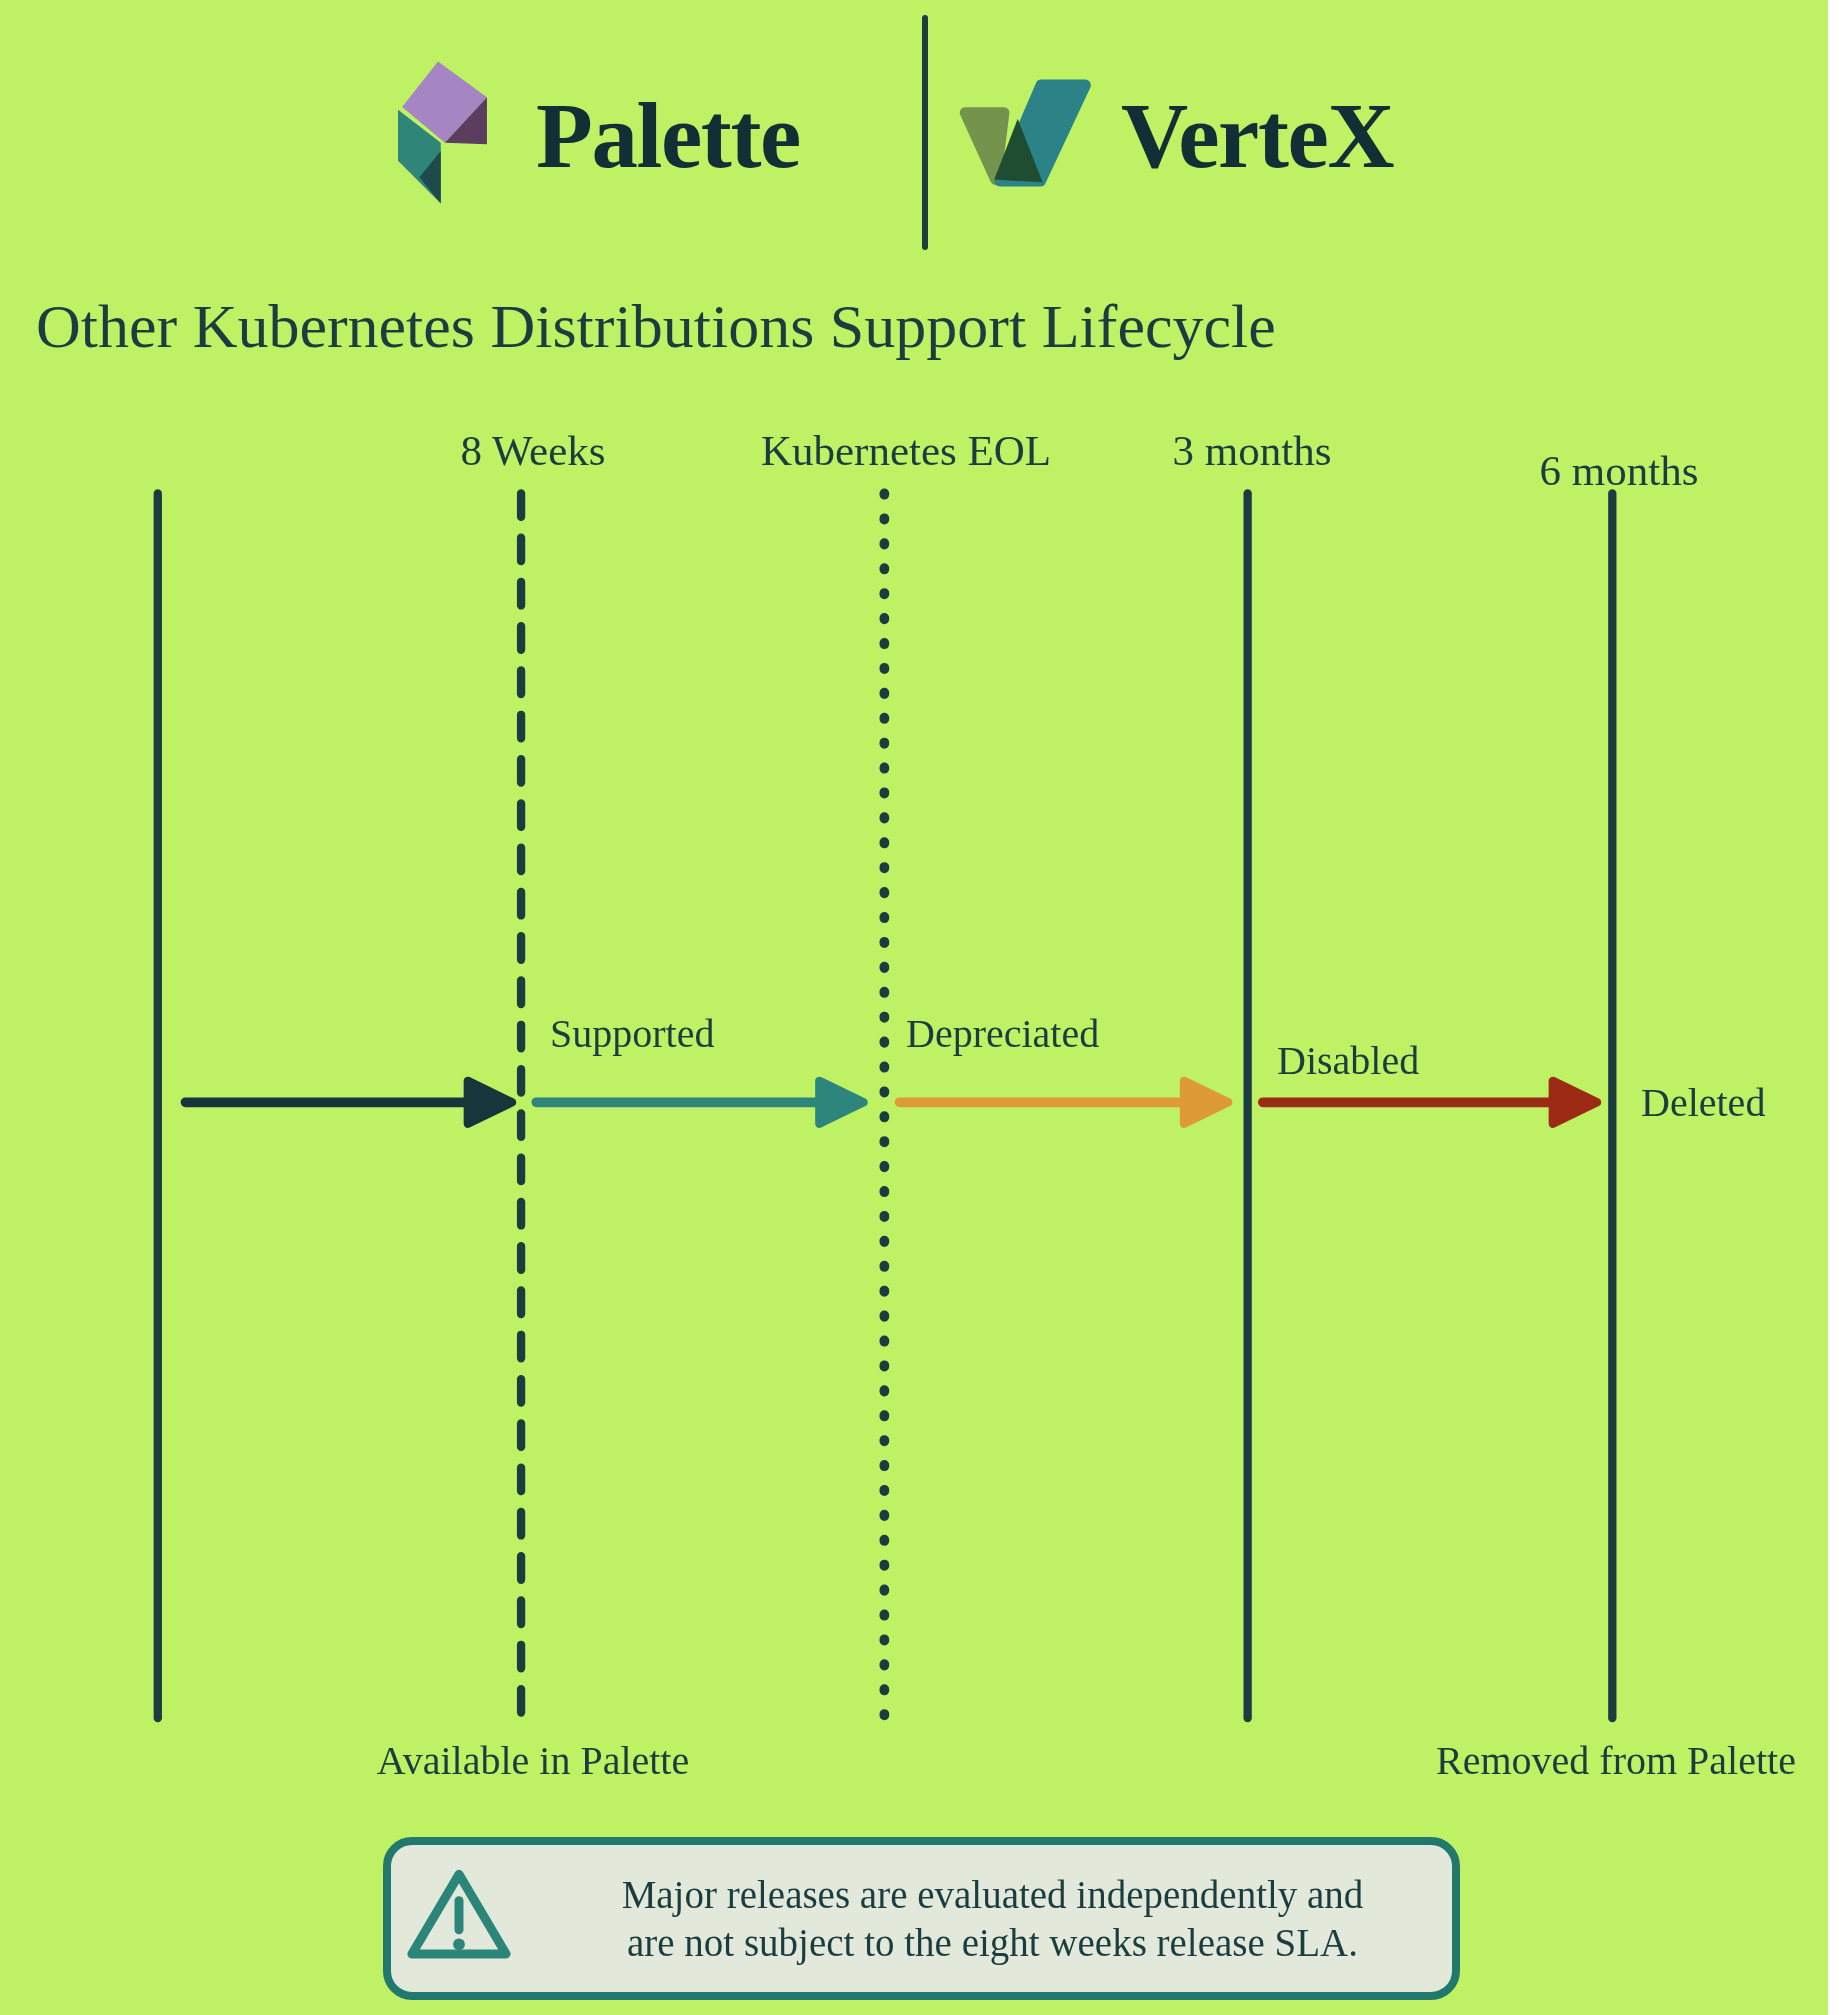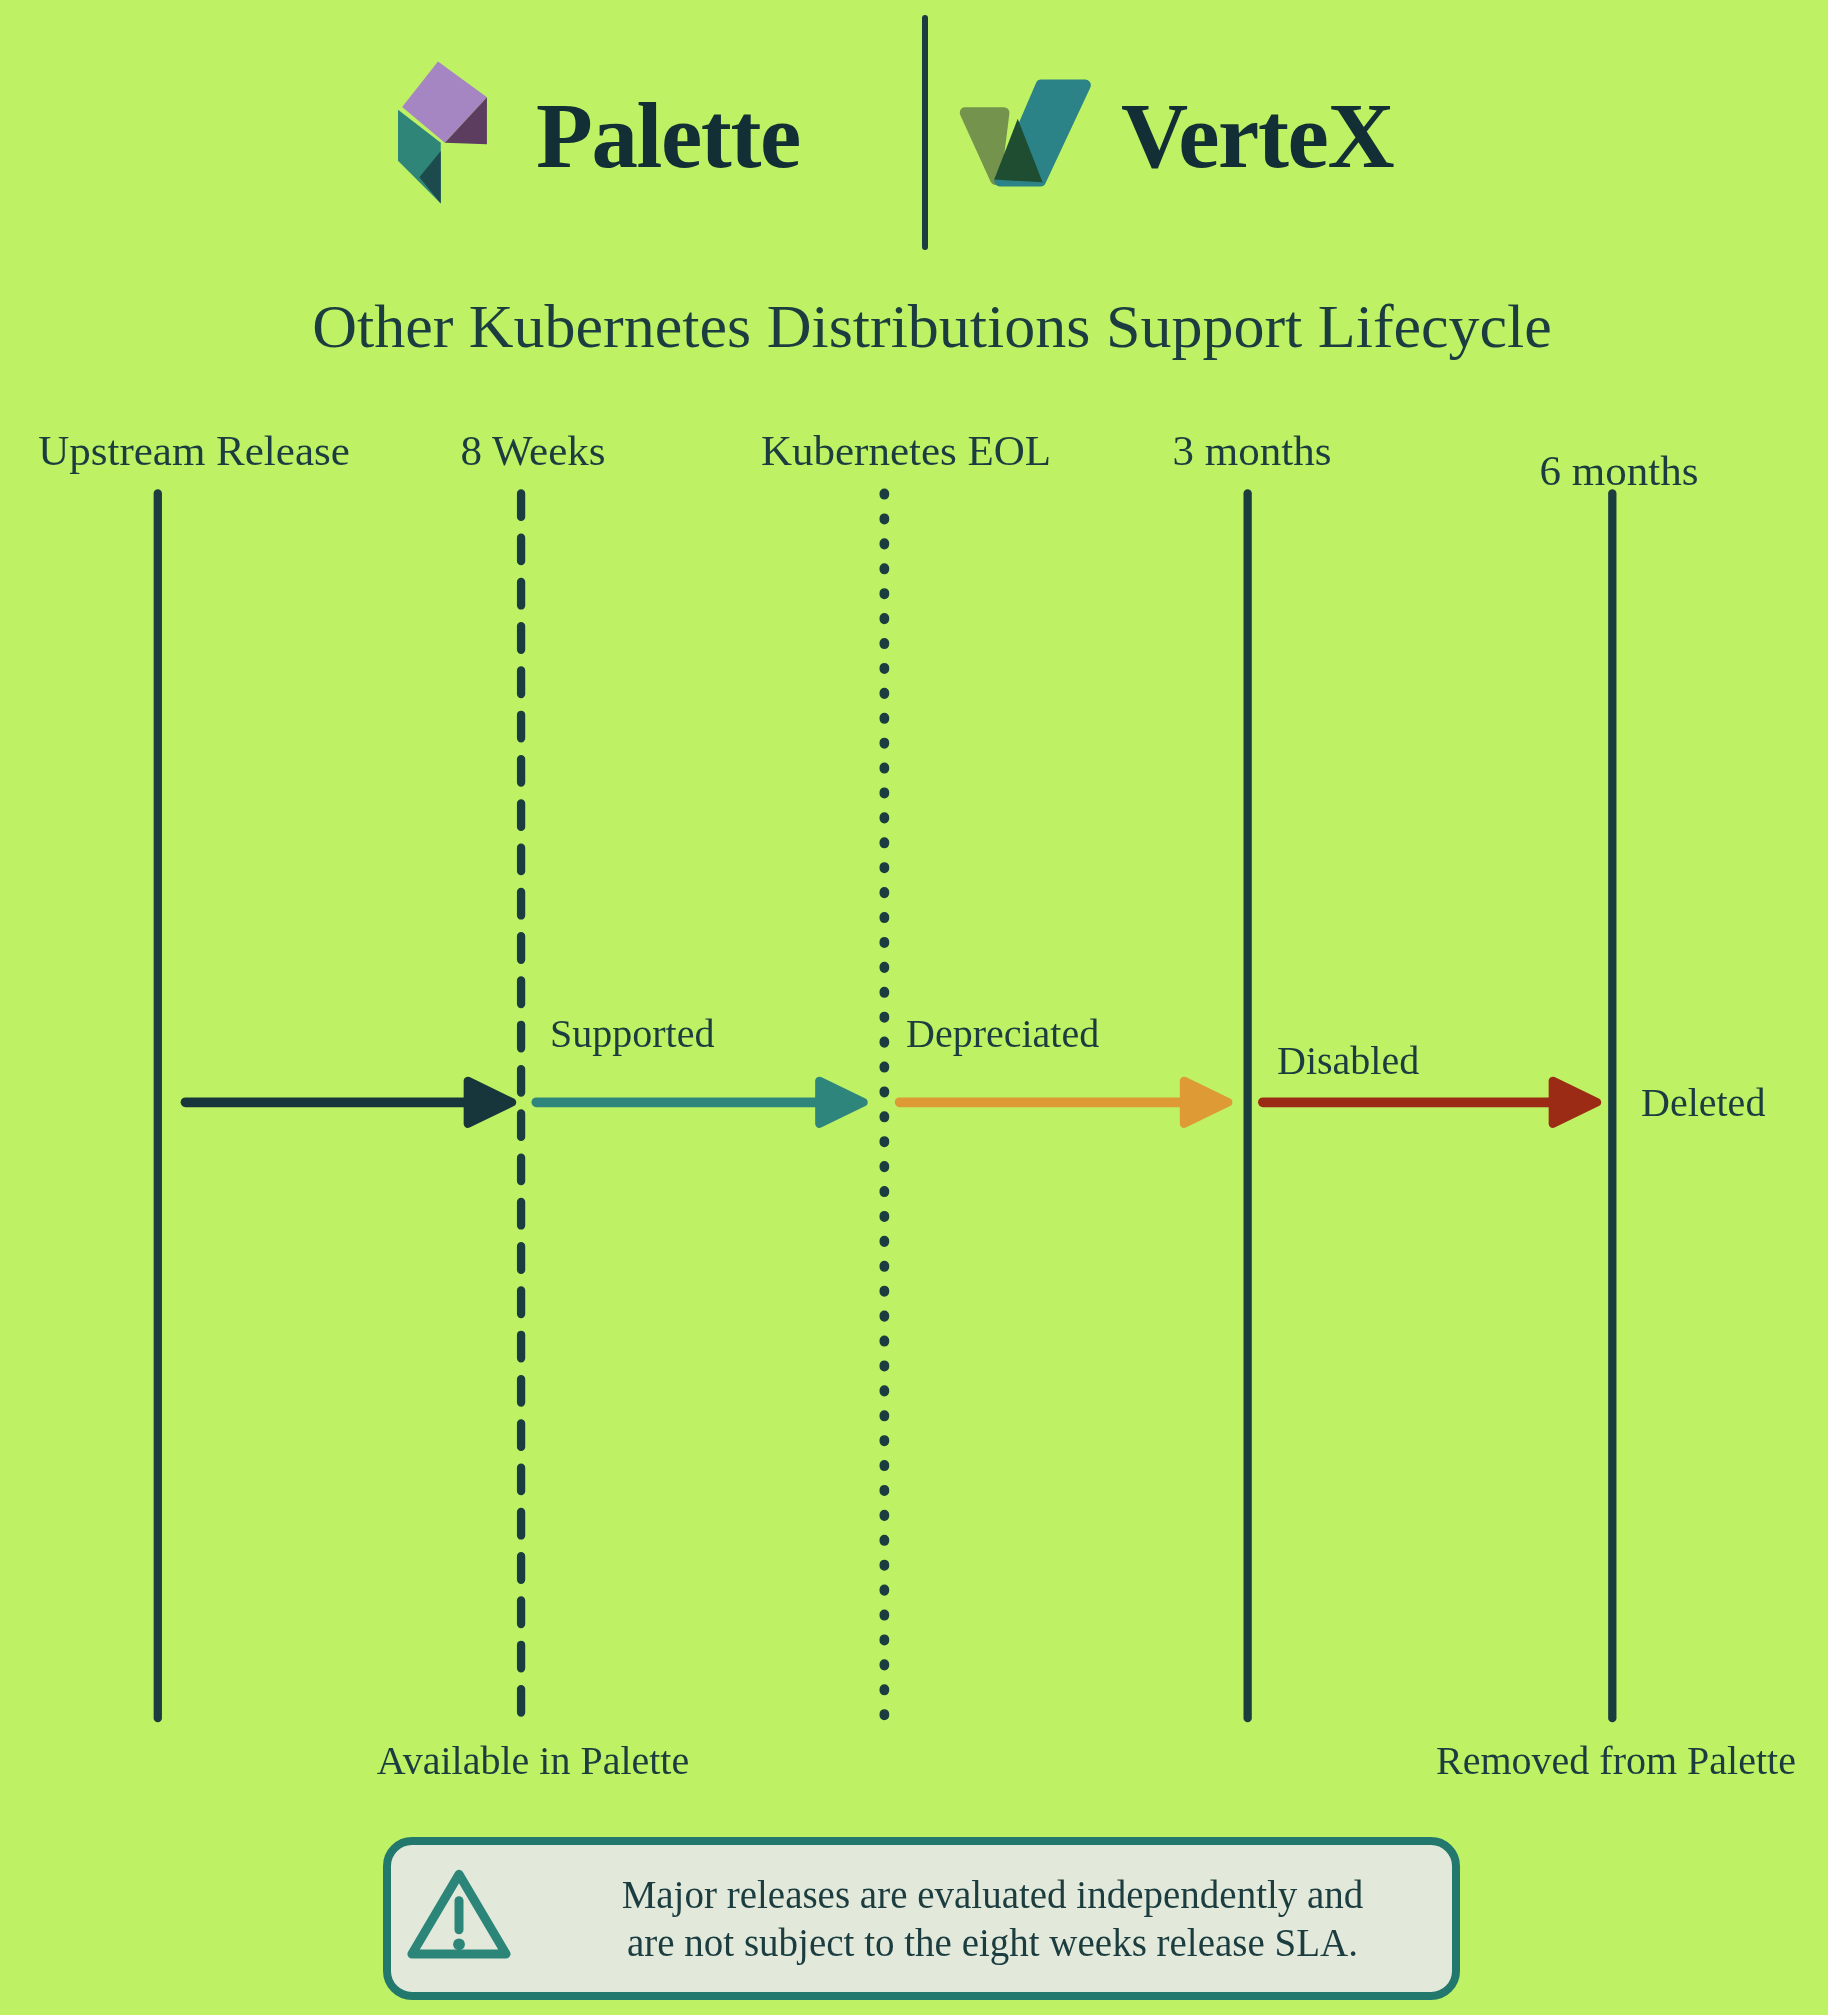--- a/index.html
+++ b/index.html
@@ -15,21 +15,21 @@
     position:absolute; top:89px; font-size:93px; font-weight:700;
     letter-spacing:-1.4px; color:var(--wordmark); line-height:1; white-space:nowrap;
   }
   .logo-divider {
     position:absolute; left:922px; top:15px; width:6.2px; height:235px;
     background:var(--dark); border-radius:3.5px;
   }
 
   
   .page-title {
-    position:absolute; left:0; right:0; top:291px; text-align:center;
+    position:absolute; left:0; right:0; top:291px; text-align:left;
     font-size:62px; color:var(--dark); white-space:nowrap;padding-left:36px;
   }
   .milestone-label {
     position:absolute; top:426px; transform:translateX(-50%);
     font-size:43px; white-space:nowrap; color:var(--dark);
   }
   .stage-label {
     position:absolute; top:1010px; font-size:40px; white-space:nowrap; color:var(--dark);
   }
   .terminal-label {
@@ -80,21 +80,20 @@
   <svg class="abs" style="left:957px; top:76px;" width="138" height="114" viewBox="0 0 200 165">
     <polygon points="12,53 68,53 56,150" style="fill:var(--vertex-olive); stroke:var(--vertex-olive); stroke-width:16; stroke-linejoin:round;"></polygon>
     <polygon points="122,13 186,13 121,152 62,152" style="fill:var(--vertex-teal); stroke:var(--vertex-teal); stroke-width:16; stroke-linejoin:round;"></polygon>
     <polygon points="88,62 124,154 54,150" style="fill:var(--vertex-dark)"></polygon>
   </svg>
 
   <div class="wordmark" style="left:1121px;">VerteX</div>
 
   <div class="page-title">Other Kubernetes Distributions Support Lifecycle</div>
 
-  <div class="milestone-label" style="left:194px;">Upstream Release</div>
   <div class="milestone-label" style="left:533px;">8 Weeks</div>
   <div class="milestone-label" style="left:906px;">Kubernetes EOL</div>
   <div class="milestone-label" style="left:1252px;text-align:center;">3 months</div>
   <div class="milestone-label" style="left:1619px;margin-top:20px;">6 months</div>
 
   <svg class="diagram" width="1840" height="2015" viewBox="0 0 2659 2912">
     <line class="tl" x1="228" y1="713" x2="228" y2="2483"></line>
     <line class="tl dashed" x1="753" y1="713" x2="753" y2="2483"></line>
     <line class="tl dotted" x1="1278" y1="713" x2="1278" y2="2483"></line>
     <line class="tl" x1="1803" y1="713" x2="1803" y2="2483"></line>

